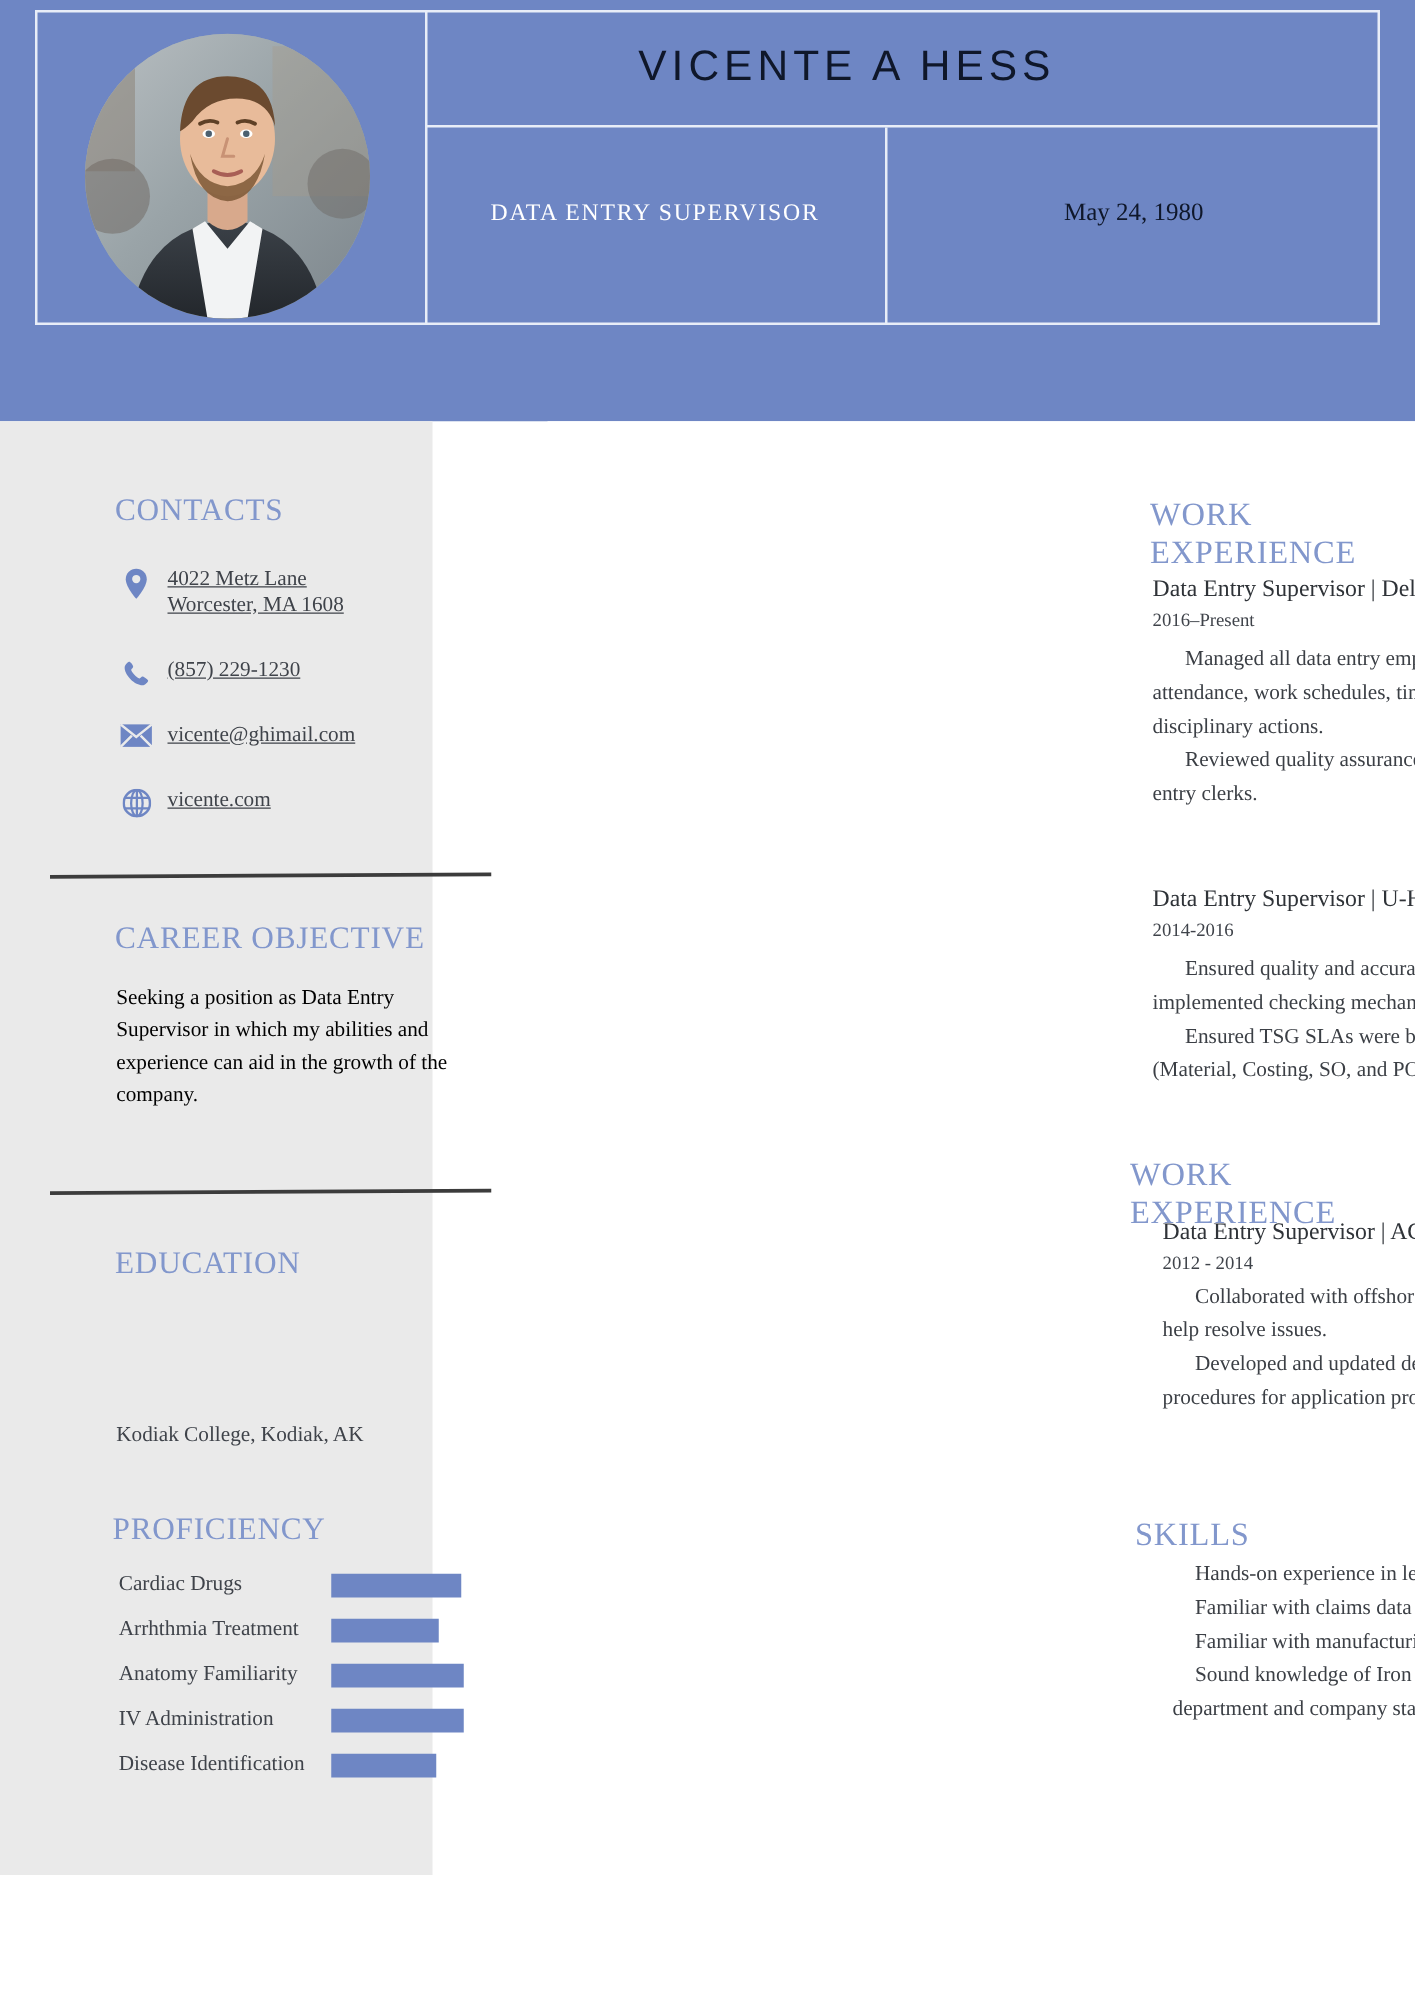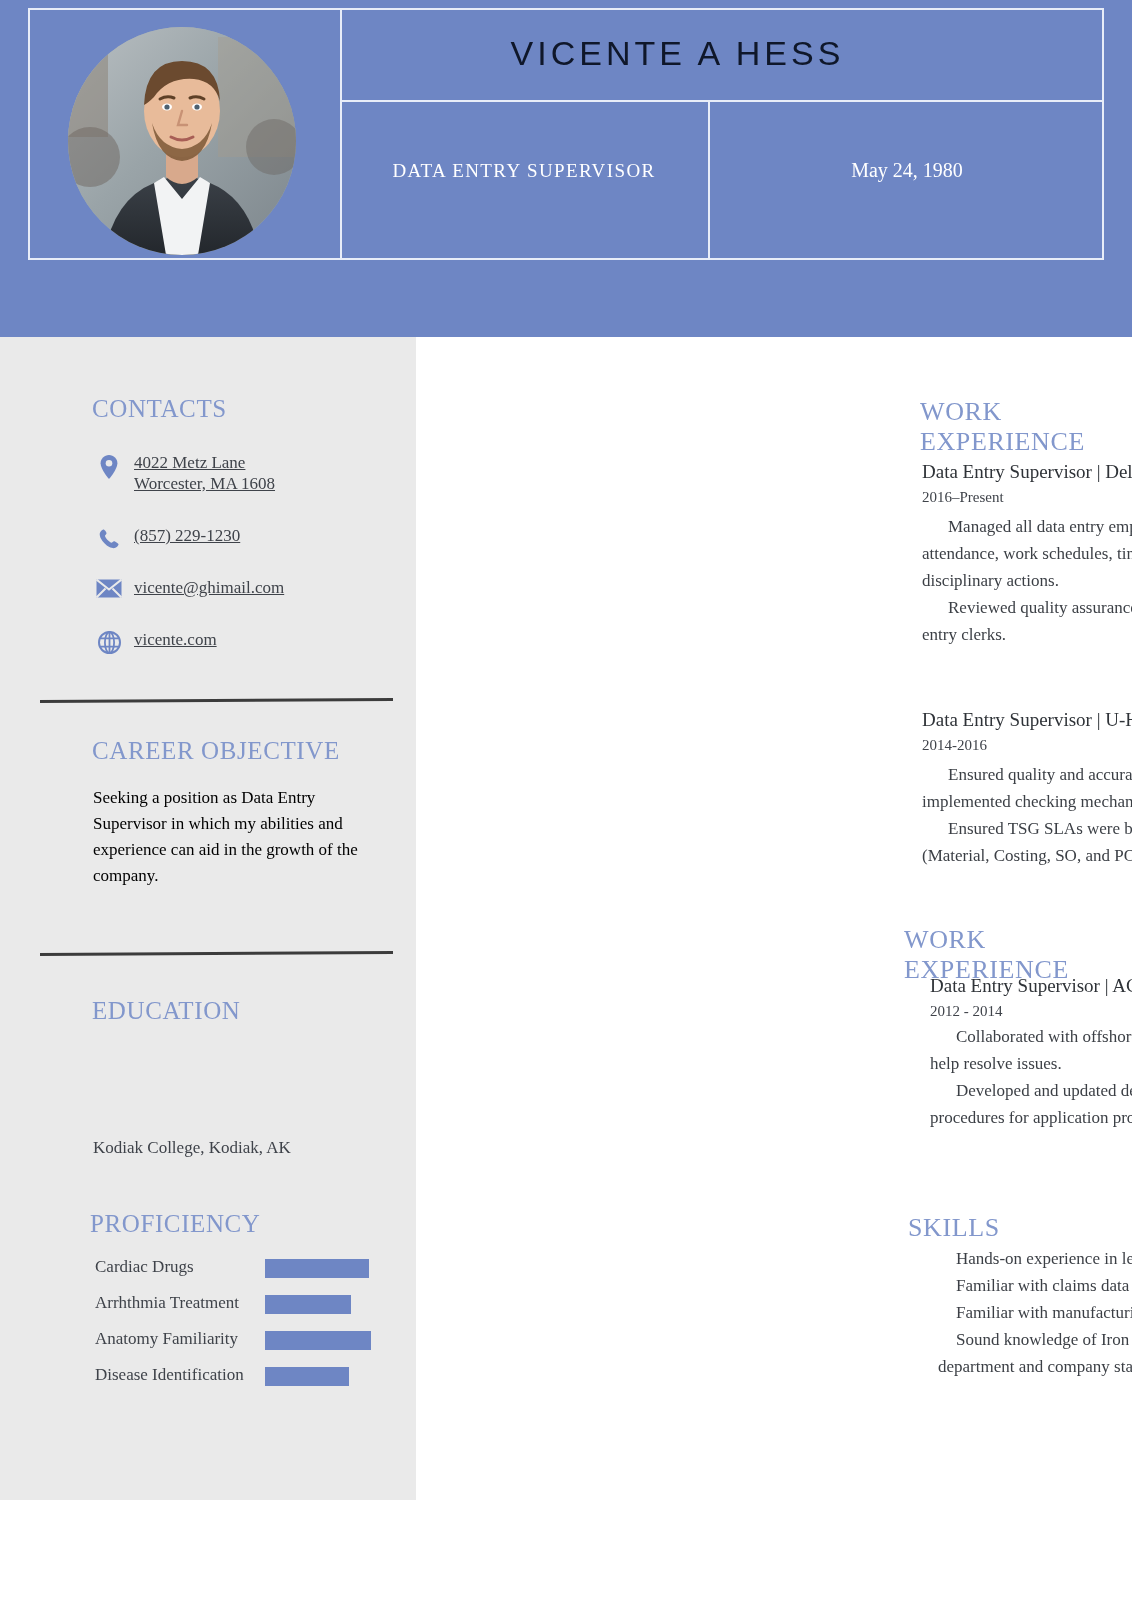--- a/index.html
+++ b/index.html
@@ -89,29 +89,29 @@
     color: #ffffff;
     font-size: 19px;
     letter-spacing: 1.4px;
   }
 
   #birth-date {
     position: absolute;
     left: 712px; top: 159px;
     width: 390px;
     text-align: center;
-    color: #ffffff;
+    color: #0f172a;
     font-size: 20px;
   }
 
   
   #sidebar {
     position: absolute;
     left: 0; top: 337px;
-    width: 416px;
+    width: 346px;
     height: 1163px;
     background: #EAEAEA;
   }
   #main {
     position: absolute;
     left: 438px; top: 337px;
     width: 694px;
     height: 1263px;
     background: #ffffff;
   }
@@ -402,20 +402,26 @@
             <div class="prof-bar" style="width: 72%; background: rgb(110, 134, 196);"></div>
           </div>
         </div>
         <div class="prof-row">
           <div class="prof-label">Anatomy Familiarity</div>
           <div class="prof-track">
             <div class="prof-bar" style="width: 88%; background: rgb(110, 134, 196);"></div>
           </div>
         </div>
         <div class="prof-row">
+          <div class="prof-label">IV Administration</div>
+          <div class="prof-track">
+            <div class="prof-bar" style="width: 88%; background: rgb(110, 134, 196);"></div>
+          </div>
+        </div>
+        <div class="prof-row">
           <div class="prof-label">Disease Identification</div>
           <div class="prof-track">
             <div class="prof-bar" style="width: 70%; background: rgb(110, 134, 196);"></div>
           </div>
         </div>
       </div>
   </div>
 
   <div id="main">
 

